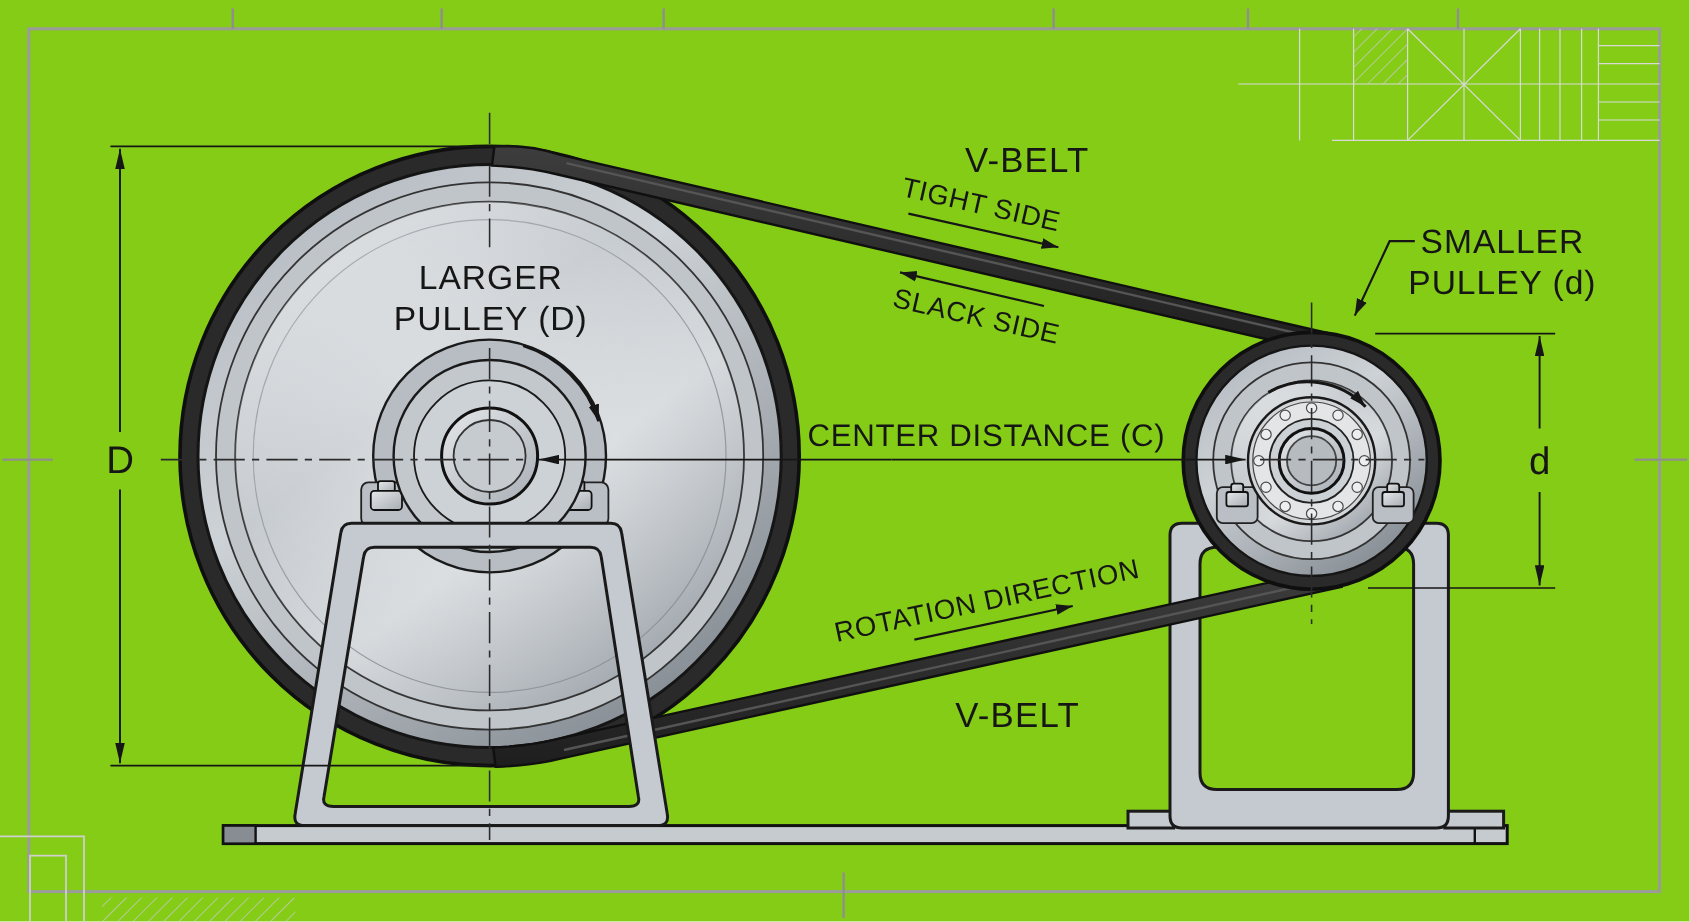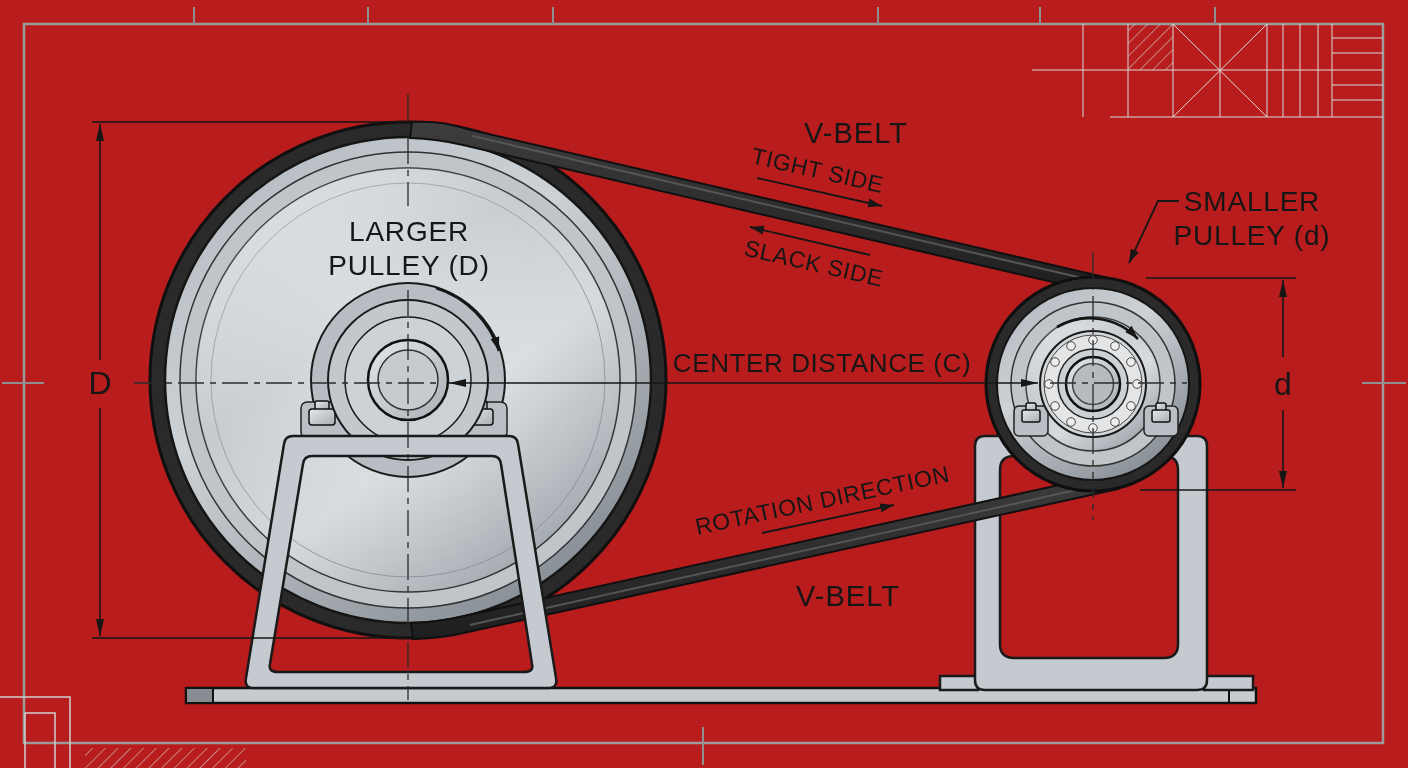--- a/index.html
+++ b/index.html
@@ -1,16 +1,16 @@
 <!DOCTYPE html>
 <html><head>
 <meta charset="utf-8">
 <style>
   html,body{margin:0;padding:0;background:#ffffff;}
-  .canvas{position:relative;width:1408px;height:768px;background:#b91c1c;overflow:hidden;}
+  .canvas{position:relative;width:1408px;height:768px;background:#84cc16;overflow:hidden;}
   svg{position:absolute;inset:0;}
   text{font-family:"Liberation Sans", sans-serif;fill:#161616;}
   .lbl-big{font-size:29px;letter-spacing:1px;}
   .lbl{font-size:28px;letter-spacing:0.8px;}
   .lbl-mid{font-size:26px;letter-spacing:0.6px;}
   .lbl-sm{font-size:23px;letter-spacing:0.6px;}
   .lbl-dim{font-size:32px;}
 </style>
 </head>
 <body>

